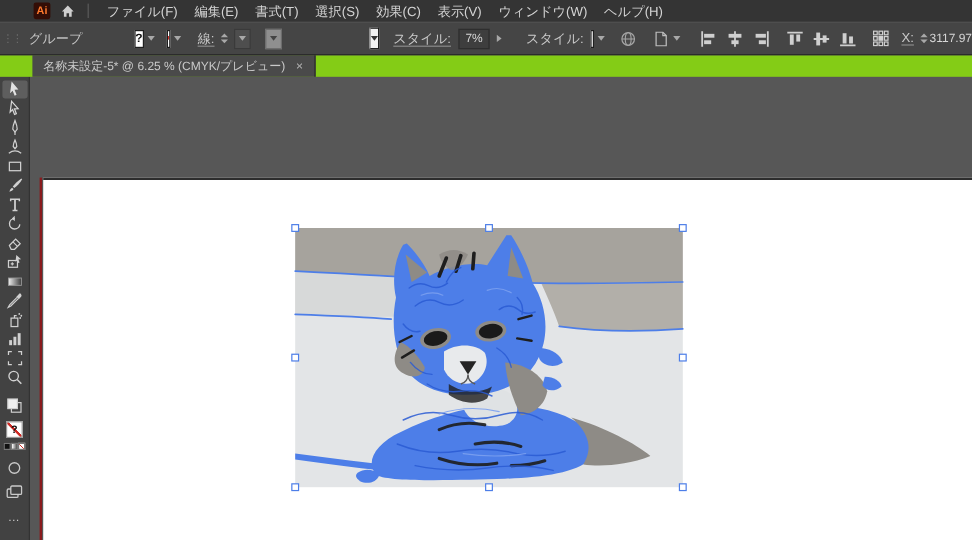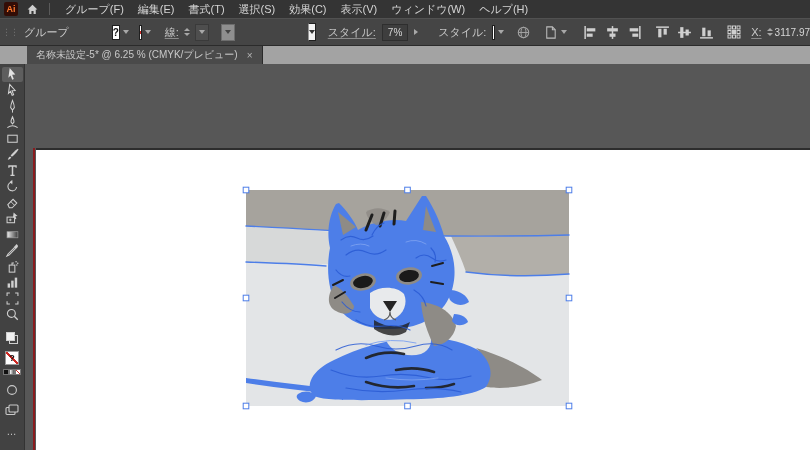--- a/index.html
+++ b/index.html
@@ -8,21 +8,21 @@
     width:810px; height:450px; overflow:hidden;
     font-family:"Liberation Sans","DejaVu Sans",sans-serif;
     background:#575757;
   }
   .app { position:relative; width:810px; height:450px; overflow:hidden; }
 
   
   .menubar {
     position:absolute; top:0; left:0; right:0; height:18px;
     background:#343434; display:flex; align-items:center;
-    color:#d4d4d4; font-size:11px; z-index:30;
+    color:#d4d4d4; font-size:11px; z-index:30;padding-left:24px;
   }
   .ai-logo {
     width:14px; height:14px; margin-left:4px; border-radius:2px;
     background:#330d06; color:#ff7a2e; font-weight:bold; font-size:9px;
     display:flex; align-items:center; justify-content:center;
   }
   .home-btn { margin-left:8px; display:flex; align-items:center; }
   .menu-sep { width:1px; height:12px; background:#5a5a5a; margin:0 8px 0 10px; }
   .menu-item { padding:0 7px; white-space:nowrap; cursor:default; }
 
@@ -65,21 +65,21 @@
   .brush-line { width:26px; height:2px; background:#111; margin-right:5px; }
   .brush-chev { height:18px; width:13px; background:#f2f2f2; border:1px solid #1f1f1f; border-left:1px solid #999;
     display:flex; align-items:center; justify-content:center; }
   .brush-chev .chev { margin-left:0; border-top-color:#333; }
   .field { height:17px; background:#3e3e3e; border:1px solid #2e2e2e; color:#d6d6d6;
     display:flex; align-items:center; padding:0 5px; font-size:10px; }
   .icon16 { display:flex; align-items:center; justify-content:center; }
   .x-value { color:#d6d6d6; font-size:10px; margin-left:2px; }
 
   
-  .tabbar { position:absolute; top:46px; left:0; right:0; height:18px; background:#a3a3a3; z-index:28; }
+  .tabbar { position:absolute; top:46px; left:0; right:0; height:18px; background:#84cc16; z-index:28; }
   .doc-tab {
     position:absolute; left:27px; top:0; height:18px; background:#4a4a4a;
     color:#c9c9c9; font-size:10px; display:flex; align-items:center;
     padding:0 9px; gap:9px; border-right:1px solid #2a2a2a;
   }
   .tab-close { color:#b5b5b5; font-size:10px; cursor:default; }
 
   
   .main { position:absolute; top:64px; left:0; right:0; bottom:0; }
   .toolbar {
@@ -107,21 +107,21 @@
 <div class="app">
 
   <div class="menubar">
     <div class="ai-logo">Ai</div>
     <div class="home-btn">
       <svg width="13" height="13" viewBox="0 0 16 16">
           <path d="M8 2 L14 8 H12 V13.5 H9.3 V9.8 H6.7 V13.5 H4 V8 H2 Z" fill="#cfcfcf"></path>
         </svg>
     </div>
     <div class="menu-sep"></div>
-    <span class="menu-item">グループ(F)</span>
+    <span class="menu-item">ファイル(F)</span>
     <span class="menu-item">編集(E)</span>
     <span class="menu-item">書式(T)</span>
     <span class="menu-item">選択(S)</span>
     <span class="menu-item">効果(C)</span>
     <span class="menu-item">表示(V)</span>
     <span class="menu-item">ウィンドウ(W)</span>
     <span class="menu-item">ヘルプ(H)</span>
   </div>
 
   <div class="controlbar">

